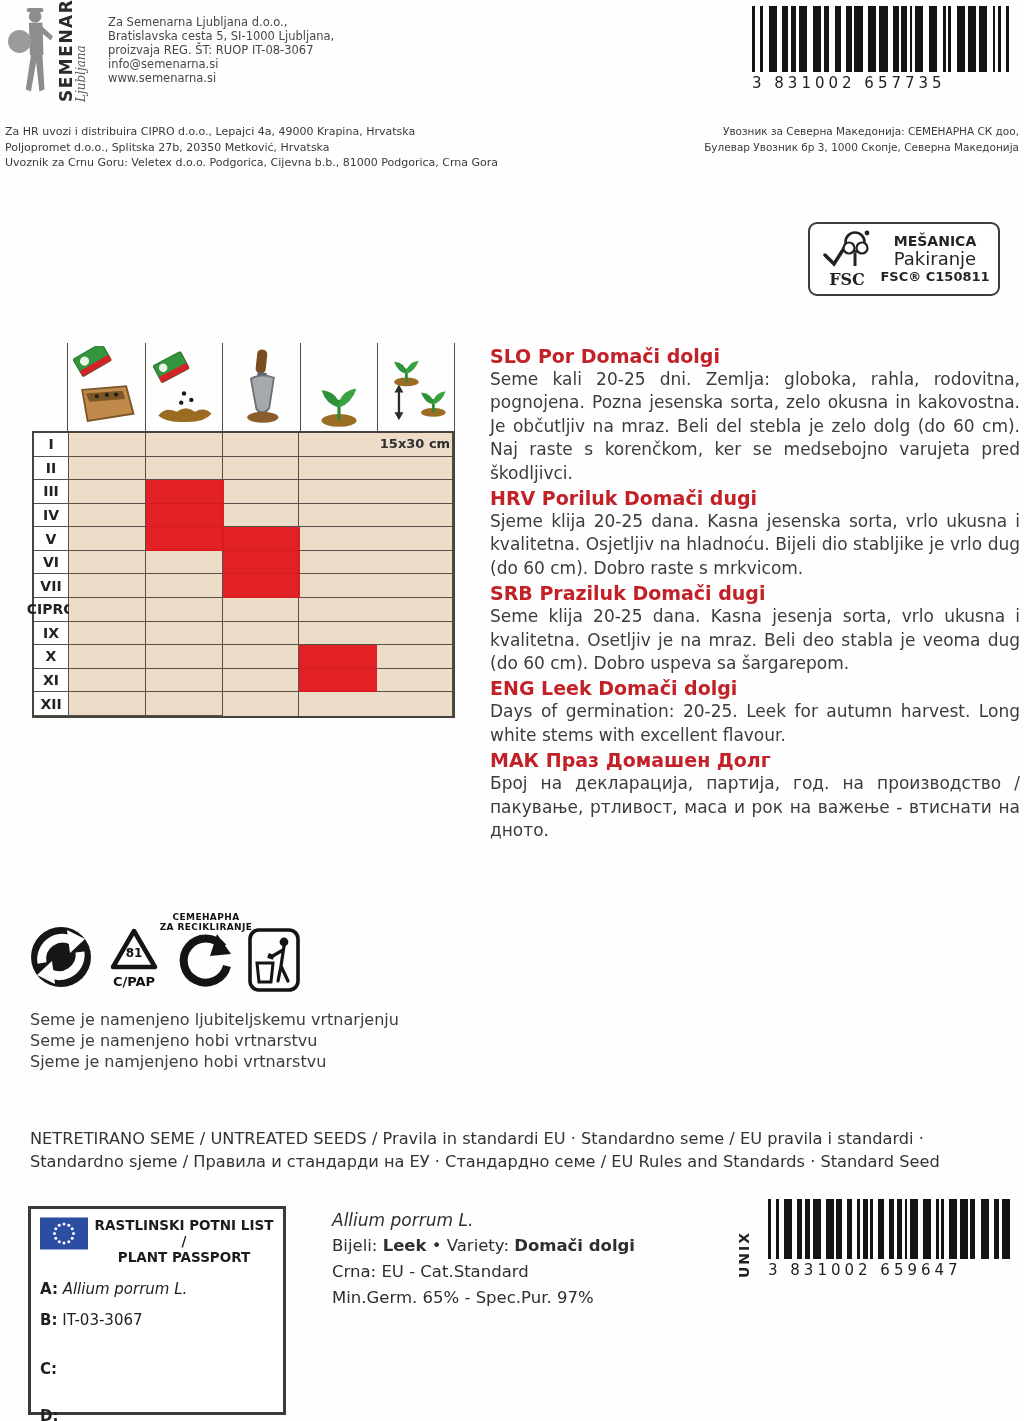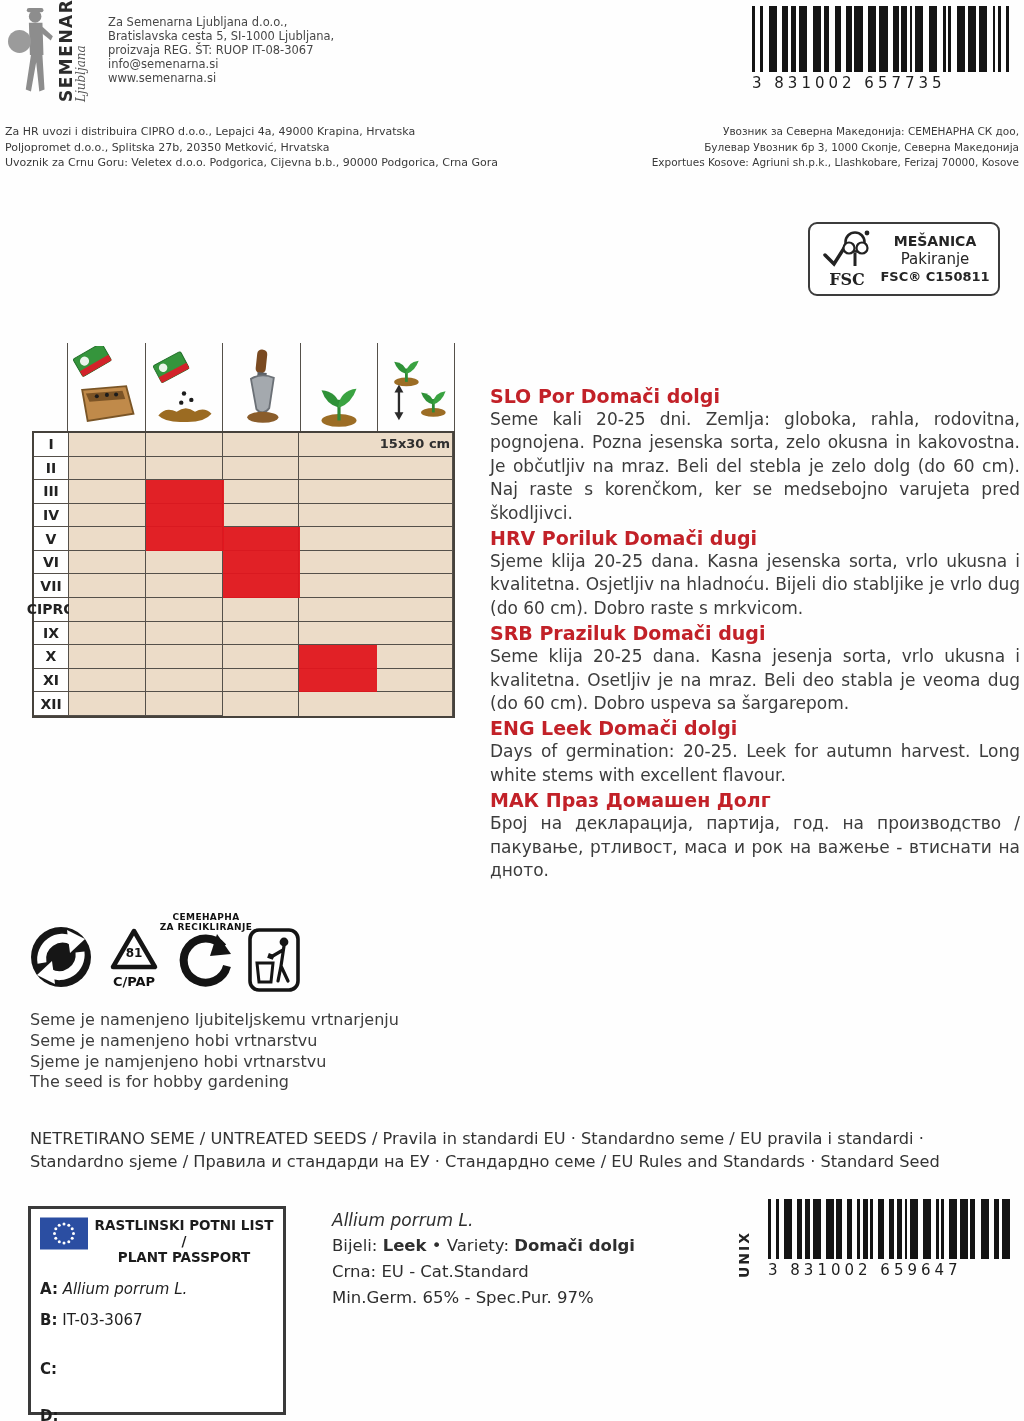--- a/index.html
+++ b/index.html
@@ -28,42 +28,42 @@
   .dist-right{position:absolute;left:540px;top:124px;width:479px;text-align:right;
               font-size:10.5px;line-height:15.5px;color:#3a3a3a;}
 
   
   .fsc-box{position:absolute;left:808px;top:222px;width:192px;height:74px;border:2px solid #3c3c3c;
            border-radius:9px;background:#fff;display:flex;align-items:center;padding:2px 6px;box-sizing:border-box;}
   .fsc-logo{width:62px;text-align:center;}
   .fsc-word{font-family:"DejaVu Serif","Liberation Serif",serif;font-weight:bold;font-size:16px;color:#222;margin-top:-3px;}
   .fsc-text{flex:1;text-align:center;color:#252525;line-height:18px;}
   .fsc-l1{font-weight:bold;font-size:14px;}
-  .fsc-l2{font-size:15px;}
+  .fsc-l2{font-size:18px;}
   .fsc-l3{font-weight:bold;font-size:13px;}
 
   
   .calendar{position:absolute;left:32px;top:343px;width:423px;}
   .cal-header{display:grid;grid-template-columns:35px repeat(5,1fr);height:88px;}
   .cal-hcell{border-left:1.4px solid #55504a;display:flex;align-items:flex-end;justify-content:center;padding-bottom:1px;}
   .cal-hcell.first{border-left:none;}
   .cal-hcell.last{border-right:1.4px solid #55504a;}
   #cal-body{position:relative;display:grid;grid-template-columns:35px repeat(5,1fr);
             grid-auto-rows:23.58px;border:2px solid #46423c;background:#fff;}
   .cal-label{background:#fff;border-right:1.4px solid #55504a;border-bottom:1.4px solid #55504a;
              font-weight:bold;font-size:14px;color:#222;display:flex;align-items:center;justify-content:center;}
   .cal-cell{background:#ecdcc8;border-right:1.4px solid #55504a;border-bottom:1.4px solid #55504a;}
   #cal-body > :nth-child(6n){border-right:none;}
   #cal-body > :nth-last-child(-n+6){border-bottom:none;}
   .cal-bar{position:absolute;opacity:.95;}
   .cal-spacing{position:absolute;left:343px;top:3px;width:76px;text-align:center;
                font-size:13px;font-weight:bold;color:#2f2f2f;}
 
   
-  .descriptions{position:absolute;left:490px;top:344px;width:530px;margin-top:40px;}
+  .descriptions{position:absolute;left:490px;top:344px;width:530px;}
   .desc-h{color:#c22128;font-weight:bold;font-size:19px;line-height:24px;}
   .desc-p{font-size:17px;line-height:23.4px;color:#3c3c3c;text-align:justify;margin-bottom:1px;}
 
   
   .rec{position:absolute;}
   .rec-cpap{left:103px;top:926px;width:62px;text-align:center;}
   .rec-81{position:absolute;left:0;top:20px;width:62px;text-align:center;font-weight:bold;font-size:12px;color:#111;}
   .rec-mat{font-weight:bold;font-size:13px;color:#111;margin-top:-2px;}
   .rec-emb{left:158px;top:912px;width:96px;text-align:center;}
   .rec-emb-txt{font-size:9px;font-weight:bold;line-height:10px;color:#111;letter-spacing:.4px;}
@@ -173,26 +173,25 @@
         <div style="flex-grow: 2;"></div>
         <div style="flex-grow: 1; background: rgb(20, 20, 20);"></div>
         <div style="flex-grow: 1;"></div>
       </div>
     <div class="bc-digits">3 831002 657735</div>
   </div>
 
   <div class="dist-left">
       <div class="dist-line">Za HR uvozi i distribuira CIPRO d.o.o., Lepajci 4a, 49000 Krapina, Hrvatska</div>
       <div class="dist-line">Poljopromet d.o.o., Splitska 27b, 20350 Metković, Hrvatska</div>
-      <div class="dist-line">Uvoznik za Crnu Goru: Veletex d.o.o. Podgorica, Cijevna b.b., 90000 Podgorica, Crna Gora</div>
+      <div class="dist-line">Uvoznik za Crnu Goru: Veletex d.o.o. Podgorica, Cijevna b.b., 81000 Podgorica, Crna Gora</div>
     </div>
   <div class="dist-right">
       <div class="dist-line">Увозник за Северна Македонија: СЕМЕНАРНА СК доо,</div>
       <div class="dist-line">Булевар Увозник бр 3, 1000 Скопје, Северна Македонија</div>
-      <div class="dist-line">Exportues Kosove: Agriuni sh.p.k., Llashkobare, Ferizaj 70000, Kosove</div>
     </div>
 
   <div class="fsc-box">
     <div class="fsc-logo">
       <svg width="56" height="40" viewBox="0 0 56 40">
         <path d="M6 26 L15 35 L27 16" stroke="#222" stroke-width="3.5" fill="none" stroke-linecap="round"></path>
         <circle cx="36" cy="13" r="9.5" fill="none" stroke="#222" stroke-width="2.6"></circle>
         <circle cx="30" cy="19" r="5.5" fill="#fff" stroke="#222" stroke-width="2.2"></circle>
         <circle cx="43" cy="19" r="5.5" fill="#fff" stroke="#222" stroke-width="2.2"></circle>
         <path d="M36 24 L36 37" stroke="#222" stroke-width="3"></path>
@@ -407,21 +406,20 @@
       <path d="M36 18 L33 38 M35 22 L23 29 M33 38 L30 53 M33 38 L40 53" stroke="#141414" stroke-width="3.2" stroke-linecap="round" fill="none"></path>
       <rect x="20" y="26" width="6" height="5" fill="#141414" transform="rotate(20 23 28)"></rect>
       <path d="M9 35 L25 35 L23 54 L11 54 Z" fill="none" stroke="#141414" stroke-width="3"></path>
     </svg>
   </div>
 
   <div class="purpose">
       <div class="purpose-line">Seme je namenjeno ljubiteljskemu vrtnarjenju</div>
       <div class="purpose-line">Seme je namenjeno hobi vrtnarstvu</div>
       <div class="purpose-line">Sjeme je namjenjeno hobi vrtnarstvu</div>
-      <div class="purpose-line">The seed is for hobby gardening</div>
     </div>
 
   <div class="standards">NETRETIRANO SEME / UNTREATED SEEDS / Pravila in standardi EU · Standardno seme / EU pravila i standardi · Standardno sjeme / Правила и стандарди на ЕУ · Стандардно семе / EU Rules and Standards · Standard Seed</div>
 
   <div class="passport-box">
     <div class="pp-head">
       <svg width="48" height="33" viewBox="0 0 48 32">
         <rect x="0" y="0" width="48" height="32" fill="#2b4ea2"></rect>
         <g id="eu-stars" fill="#fff">
             <circle cx="24.0" cy="6.5" r="1.5"></circle>

